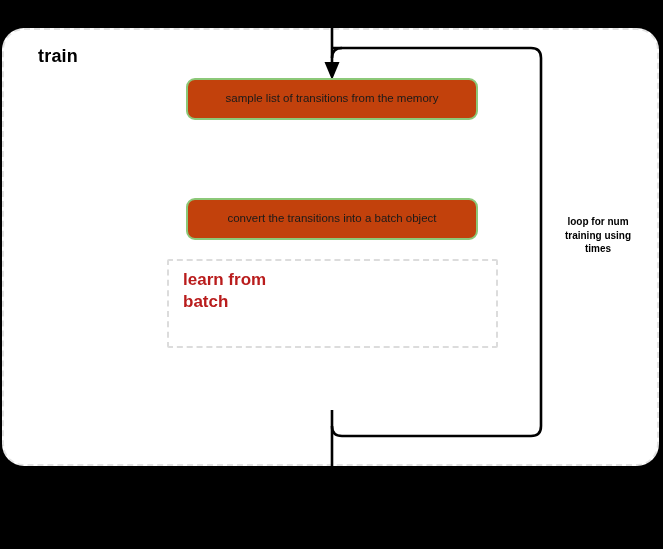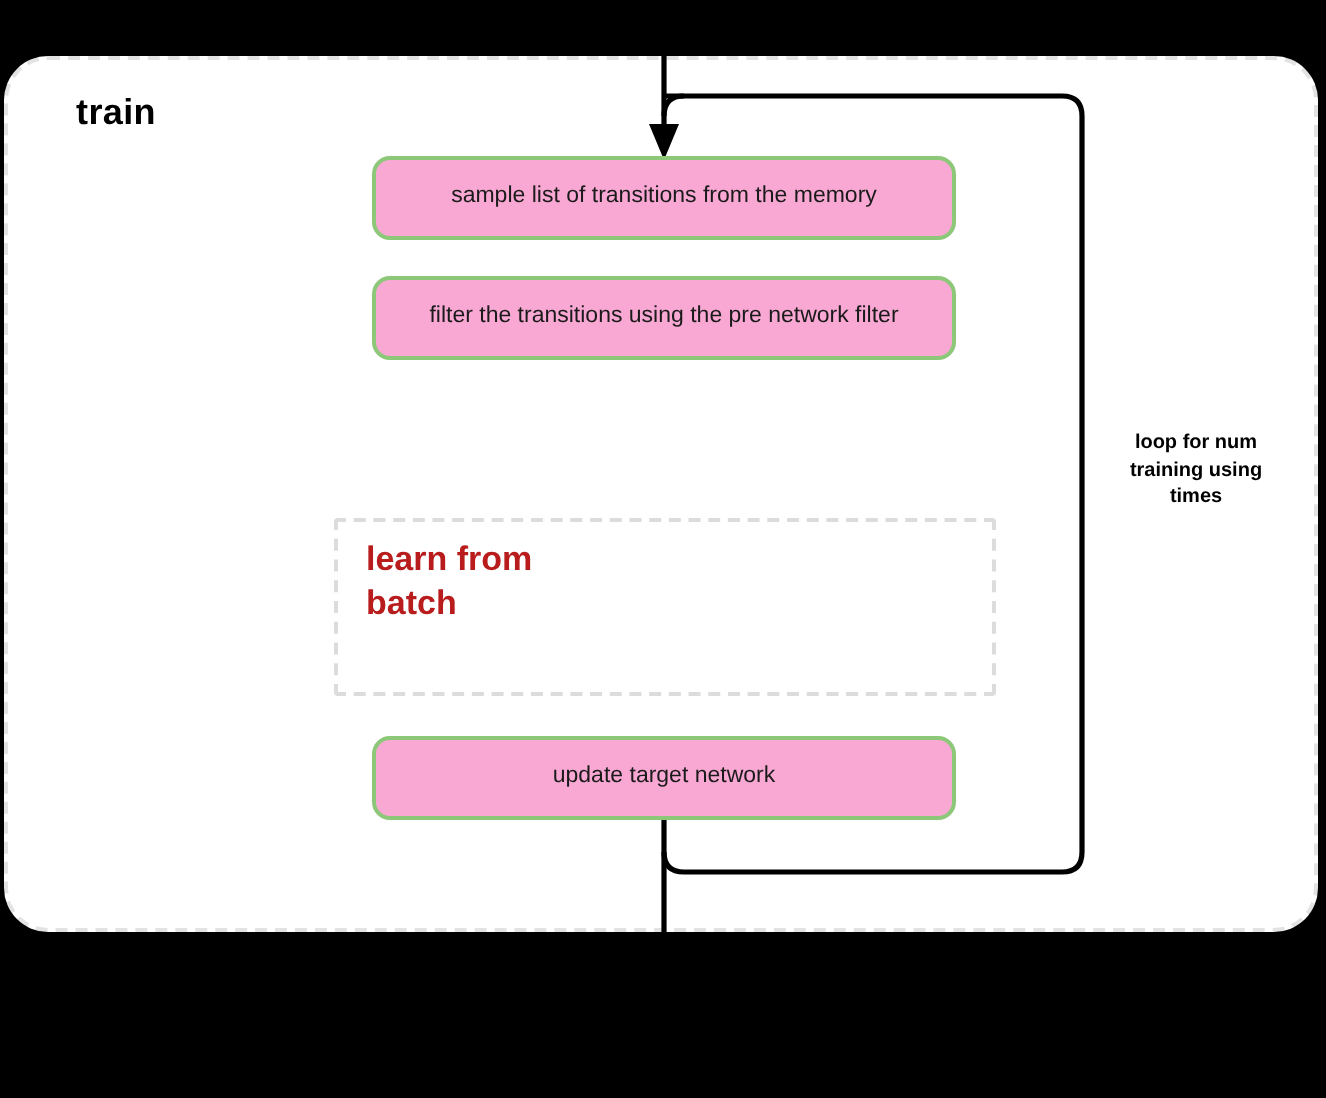--- a/index.html
+++ b/index.html
@@ -43,21 +43,21 @@
     letter-spacing: 0.2px;
   }
 
   
   .proc-box {
     position: absolute;
     left: 186px;
     width: 292px;
     height: 42px;
     box-sizing: border-box;
-    background: #f9a8d4;
+    background: #c2410c;
     border: 2.5px solid #8cc878;
     border-radius: 9px;
     display: flex;
     align-items: center;
     justify-content: center;
   }
   .proc-box span {
     font-size: 11.5px;
     color: #1a1a1a;
     line-height: 1;
@@ -134,31 +134,28 @@
 
     <path d="M332,410 L332,479" stroke="#000000" stroke-width="2.6" fill="none"></path>
 
     <path d="M332,426 Q332,436 342,436" stroke="#000000" stroke-width="2.6" fill="none"></path>
   </svg>
 
   <div class="proc-box box-1">
     <span>sample list of transitions from the memory</span>
   </div>
 
-  <div class="proc-box box-2">
-    <span>filter the transitions using the pre network filter</span>
+
+  <div class="proc-box box-3">
+    <span>convert the transitions into a batch object</span>
   </div>
-
 
   <div class="sub-group">
     <div class="sub-group-label">learn from
 batch</div>
   </div>
 
-  <div class="proc-box box-4">
-    <span>update target network</span>
-  </div>
 
   <div class="loop-label">loop for num
 training using
 times</div>
 
 </div>
 
 </body></html>

